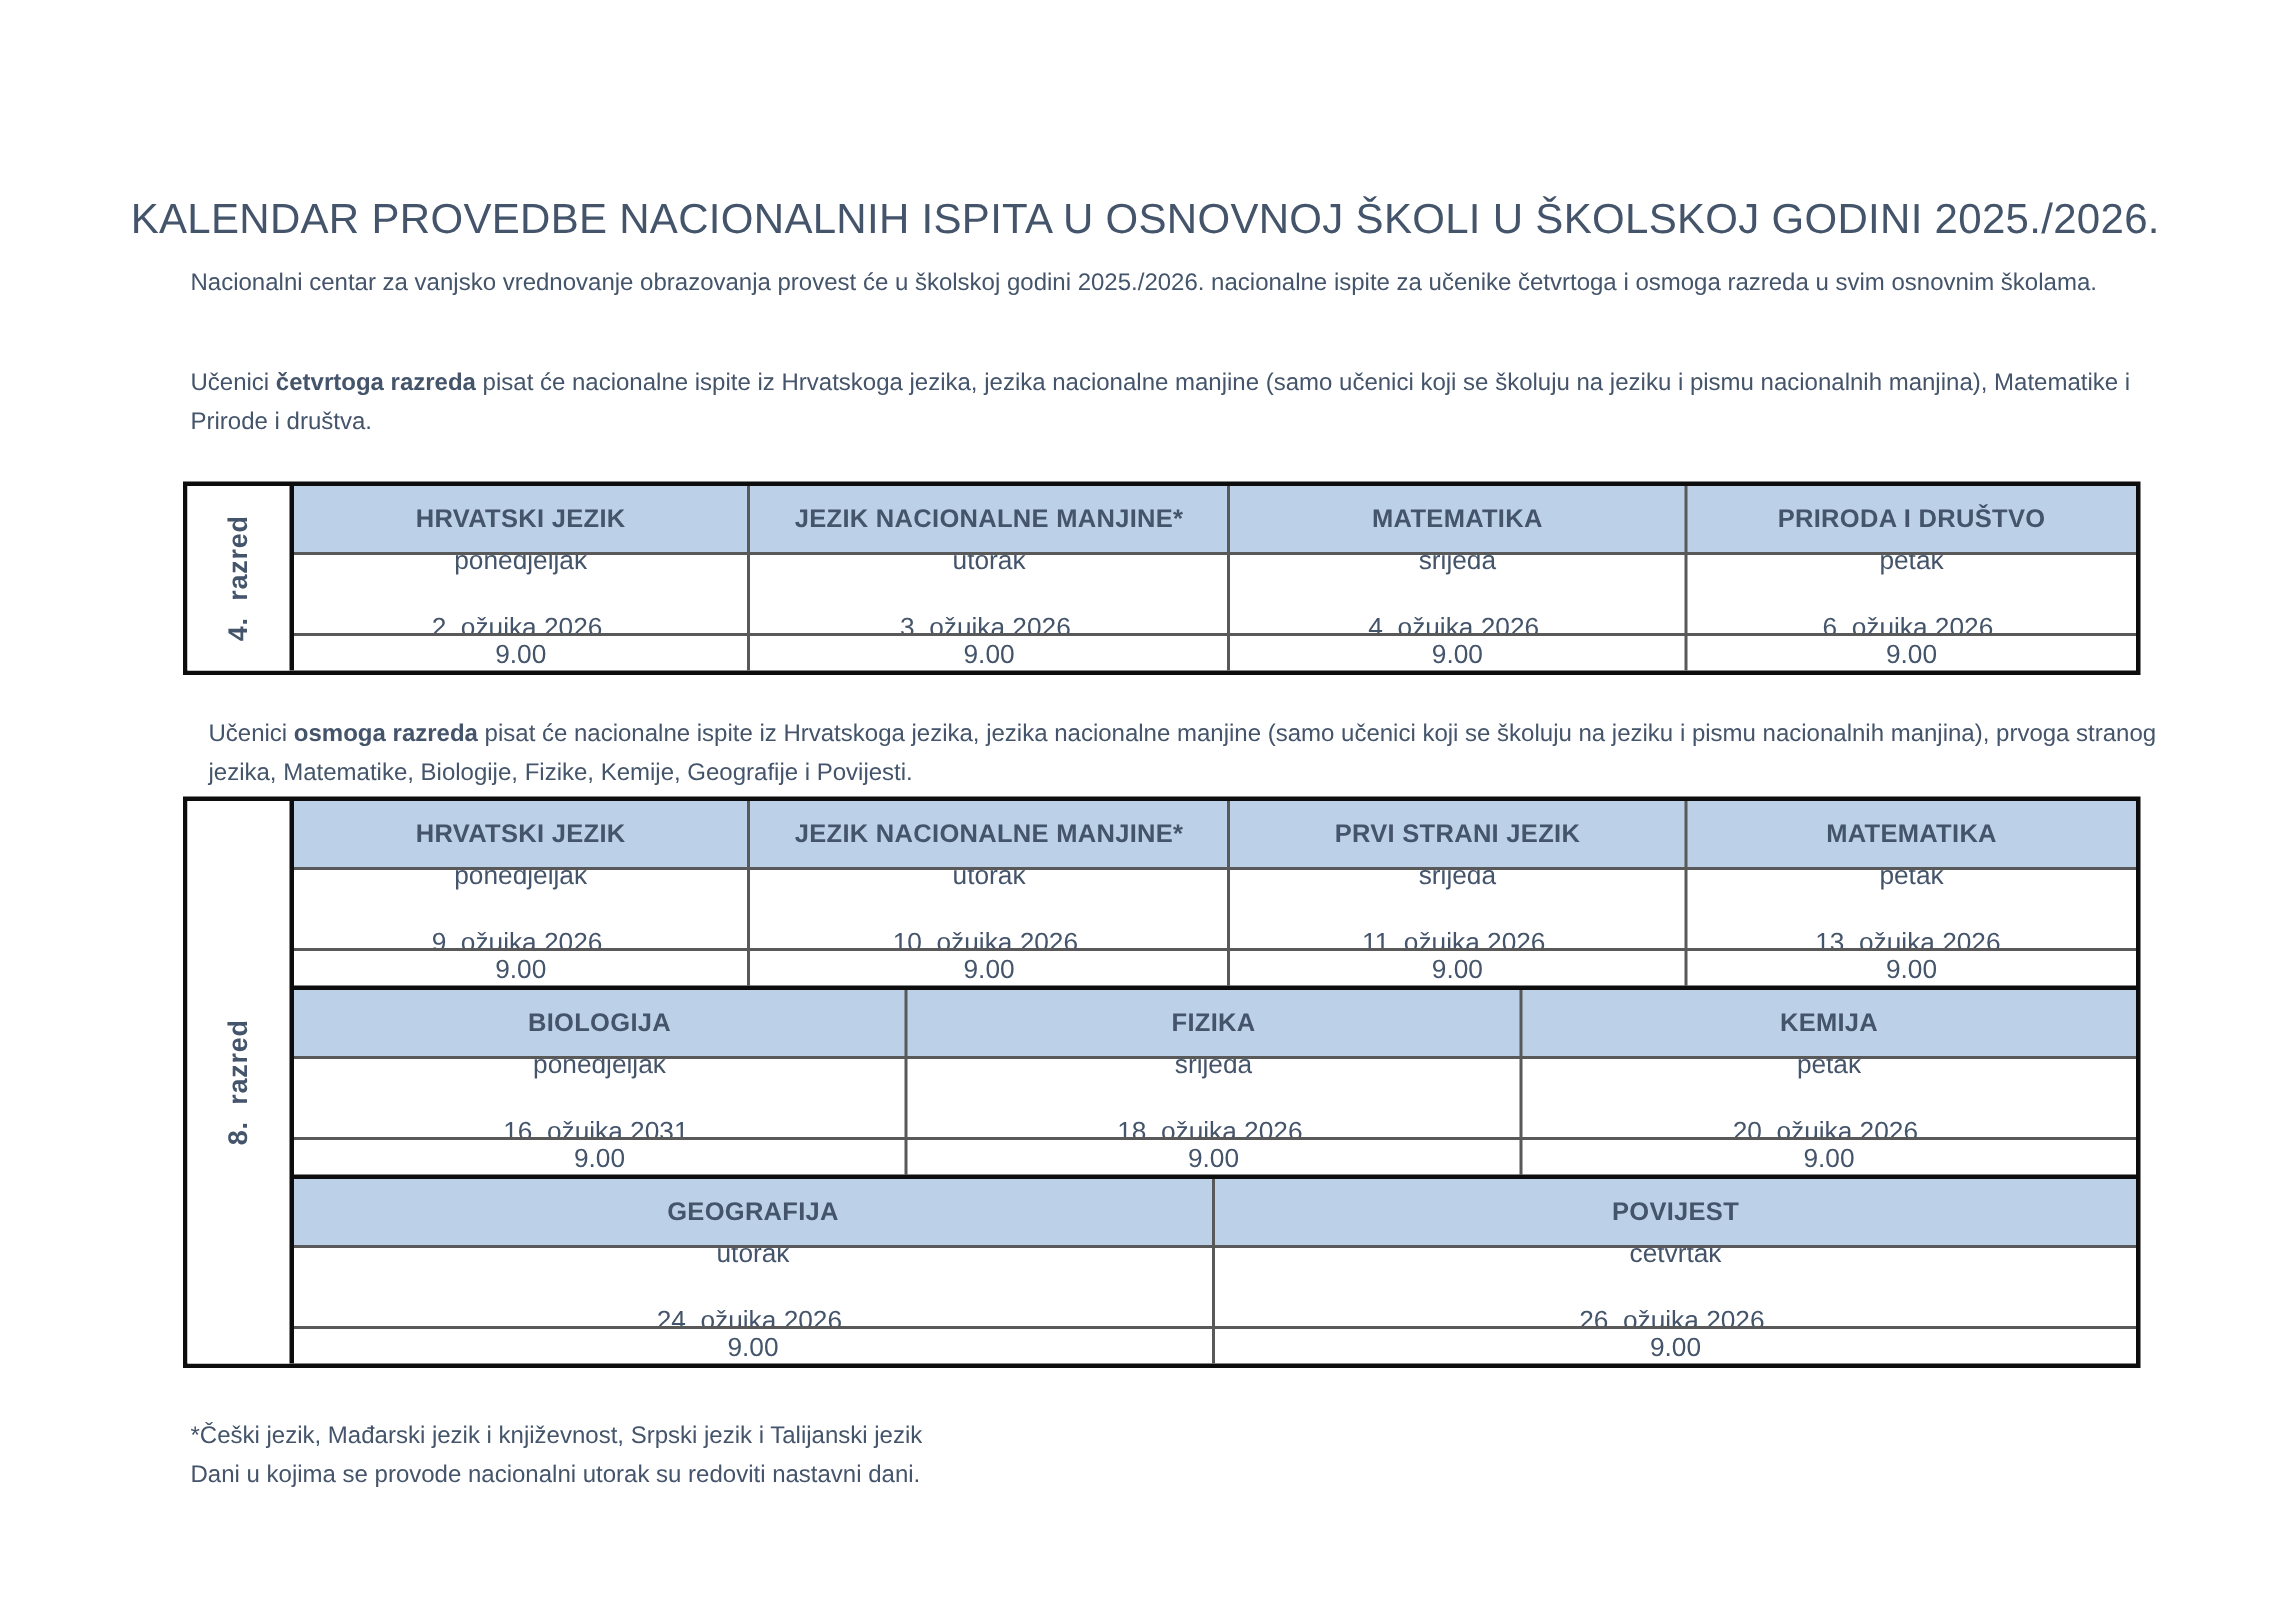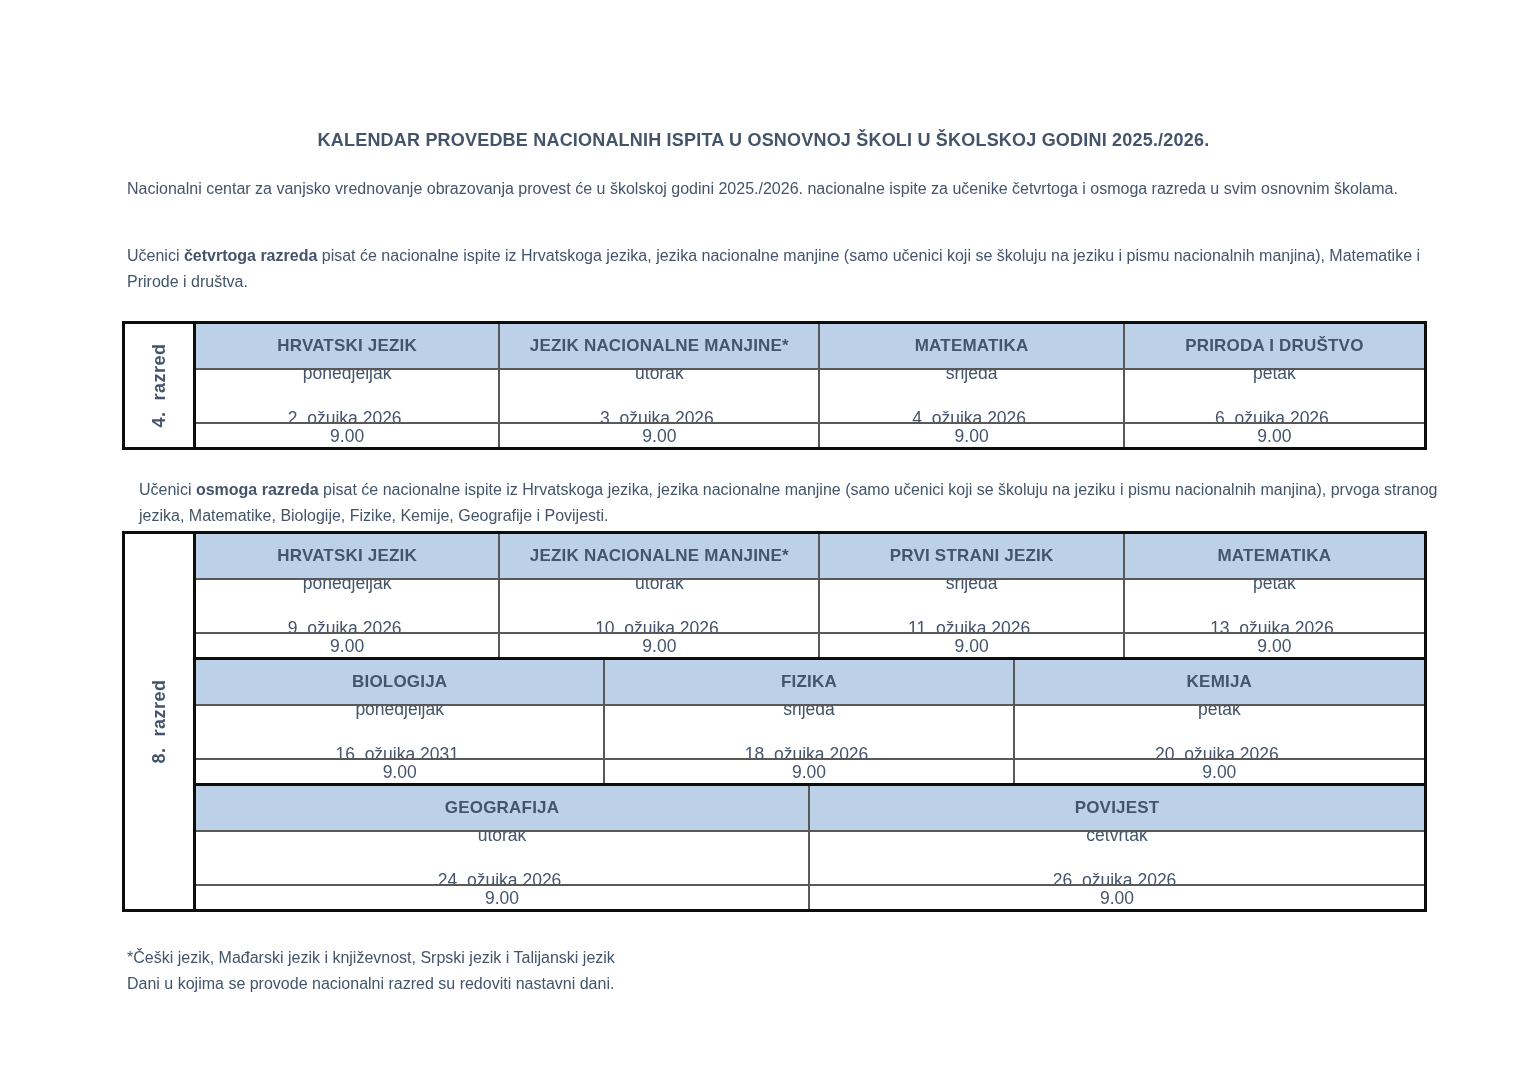--- a/index.html
+++ b/index.html
@@ -13,21 +13,21 @@
     position:relative;
     width:1527px;height:1080px;
     background:#ffffff;
     font-family:"Liberation Sans","DejaVu Sans",sans-serif;
     color:var(--text);
     overflow:hidden;
   }
   .doc-title{
     position:absolute;top:130px;left:0;width:1527px;
     text-align:center;
-    font-size:18px;font-weight:700;
+    font-size:28px;font-weight:400;
     letter-spacing:0.2px;
   }
   .para{
     position:absolute;left:127px;width:1313px;
     font-size:16px;line-height:26px;
     margin:0;
   }
   .para b{font-weight:700;}
   .p-intro{top:176px;}
   .p-fourth{top:243px;}
@@ -217,16 +217,16 @@
           <div class="cell">9.00</div>
           <div class="cell">9.00</div>
         </div>
       </div>
 
     </div>
   </div>
 
   <div class="para footnotes">
     <div>*Češki jezik, Mađarski jezik i književnost, Srpski jezik i Talijanski jezik</div>
-    <div>Dani u kojima se provode nacionalni razred su redoviti nastavni dani.</div>
+    <div>Dani u kojima se provode nacionalni utorak su redoviti nastavni dani.</div>
   </div>
 
 </div>
 
 </body></html>

